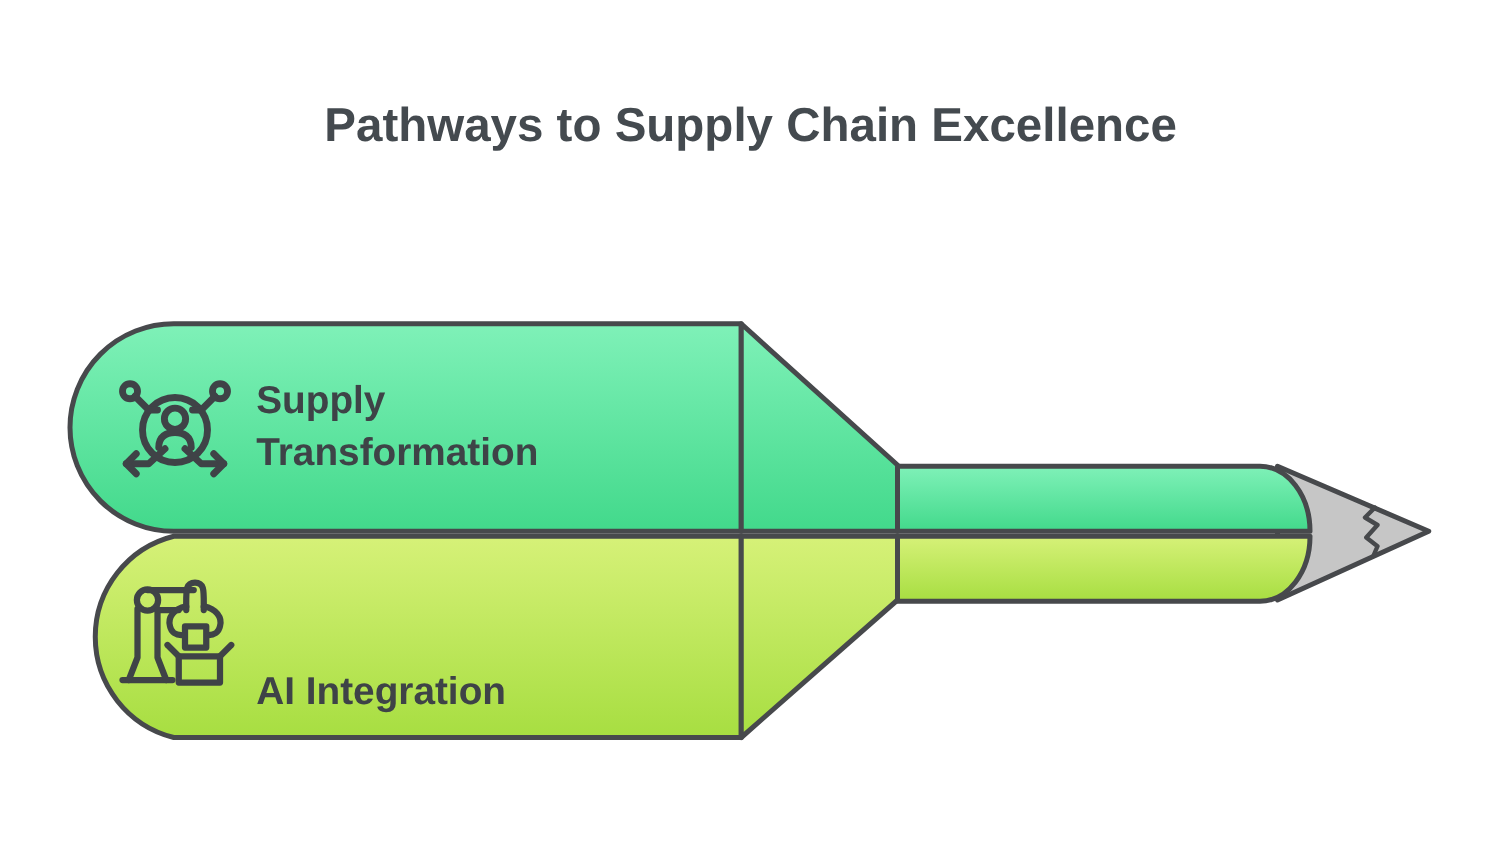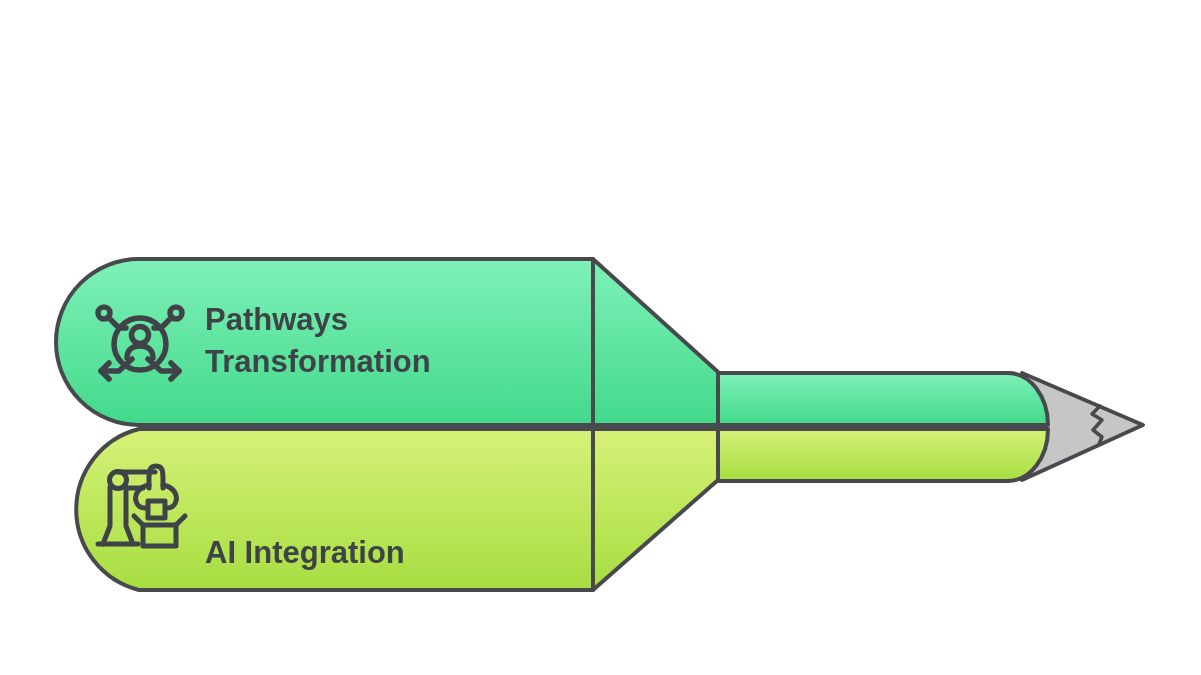--- a/index.html
+++ b/index.html
@@ -28,20 +28,21 @@
     white-space:nowrap;
   }
   .label-1 { left:205px; top:299px; }
   .label-2 { left:205px; top:484px;margin-top:48px; }
 </style>
 </head>
 <body>
 
 <div class="stage">
 
+  <div class="title">Pathways to Supply Chain Excellence</div>
 
   <svg class="diagram" width="1201" height="675" viewBox="0 0 1201 675">
     <defs>
       <linearGradient id="gradGreen" x1="0" y1="0" x2="0" y2="1">
         <stop offset="0" stop-color="#7FF1B8"></stop>
         <stop offset="1" stop-color="#42D98B"></stop>
       </linearGradient>
       <linearGradient id="gradLime" x1="0" y1="0" x2="0" y2="1">
         <stop offset="0" stop-color="#D6F178"></stop>
         <stop offset="1" stop-color="#A7DE41"></stop>
@@ -90,20 +91,20 @@
         <path d="M68,30 C78,32 83,39 81,46 C80,51 76,53 72,53"></path>
         <rect x="53" y="46" width="17" height="17"></rect>
         <path d="M48,70 H81 V91 H48 Z"></path>
         <path d="M48,70 L39,61"></path>
         <path d="M81,70 L90,61"></path>
       </g>
     </g>
   </svg>
 
   <div class="label label-1">
-    <div>Pathways</div>
+    <div>Supply</div>
     <div>Transformation</div>
   </div>
   <div class="label label-2">
     <div>AI Integration</div>
   </div>
 
 </div>
 
 </body></html>

